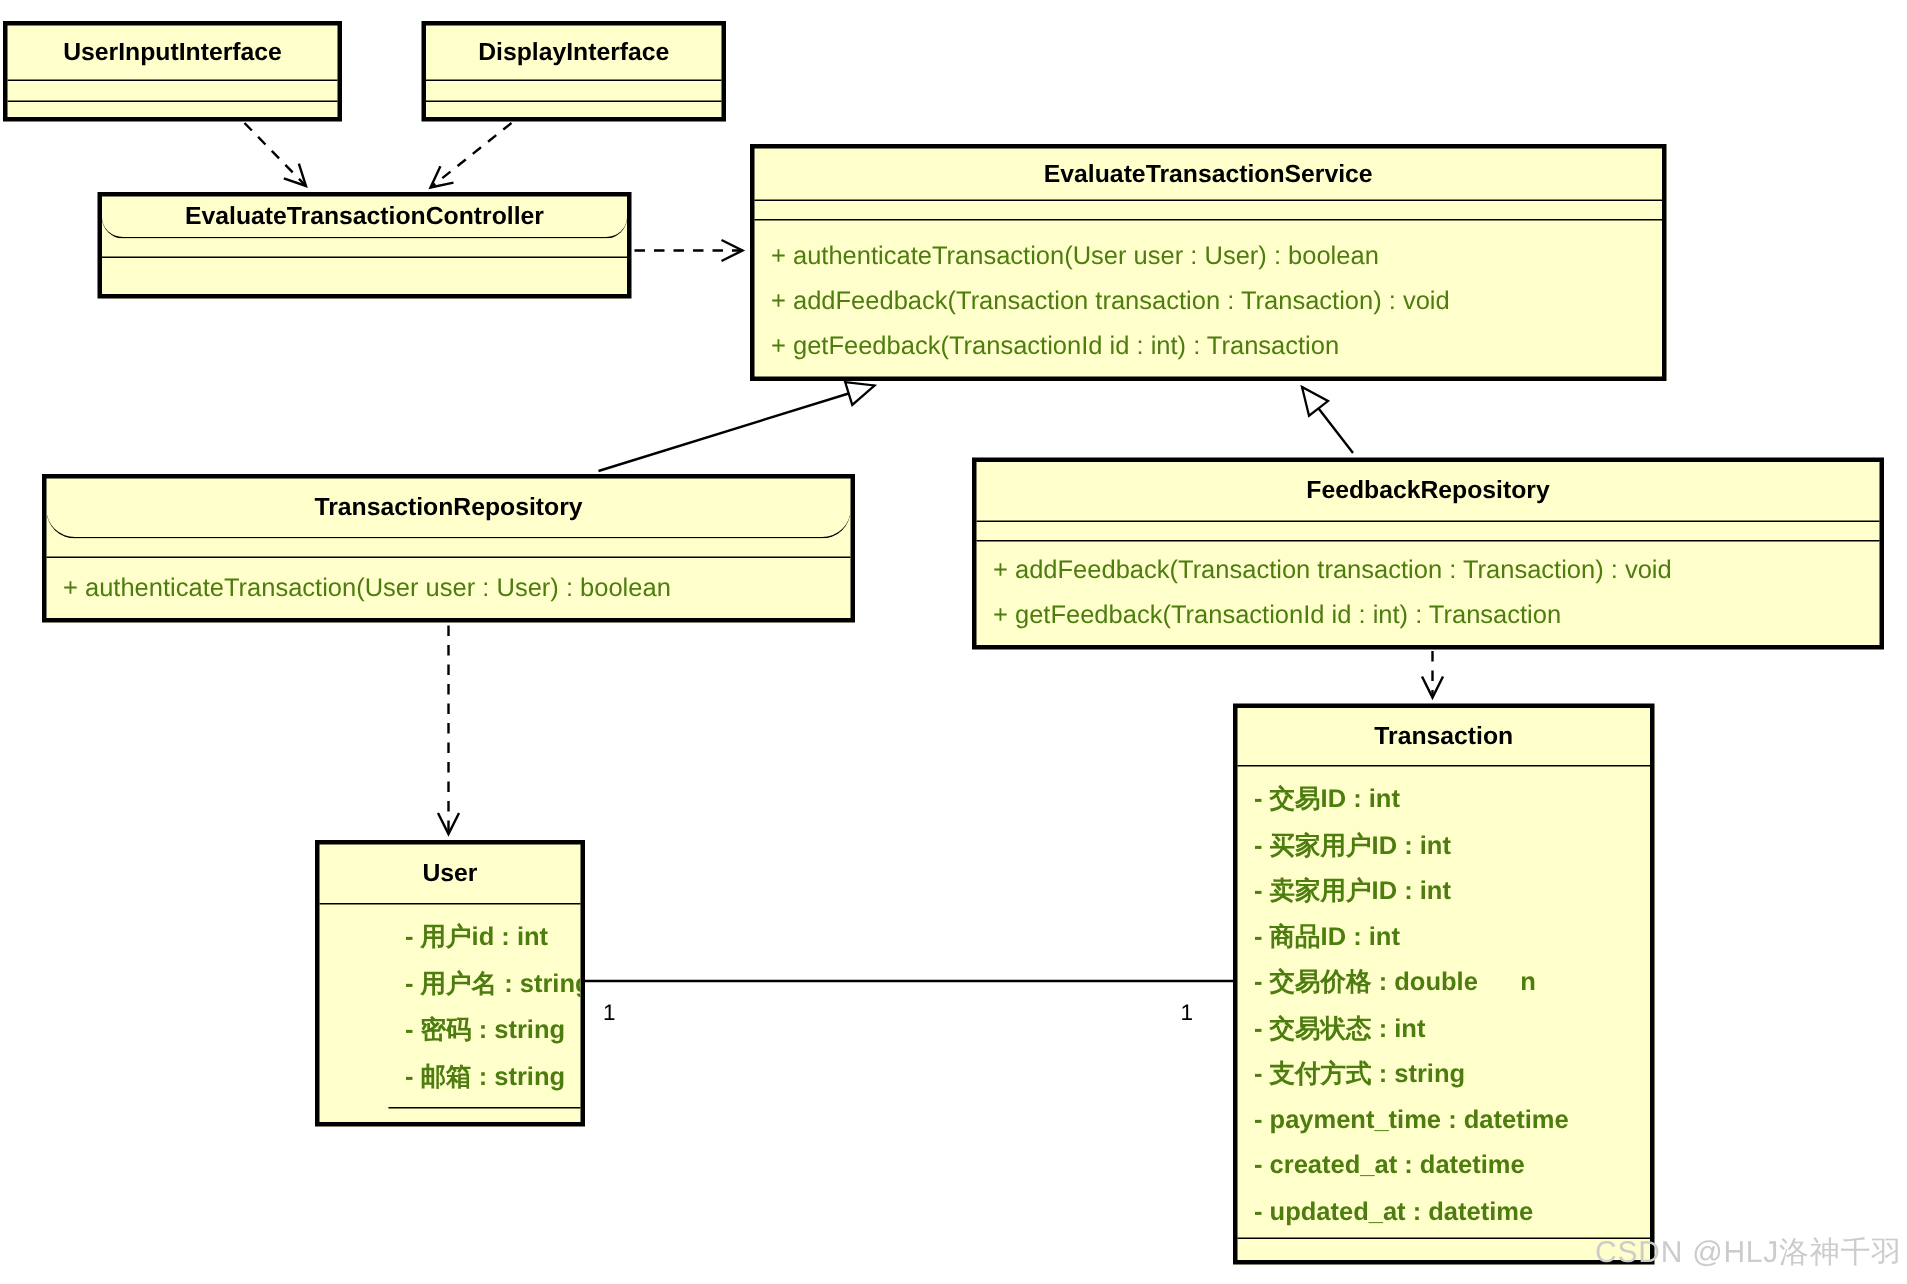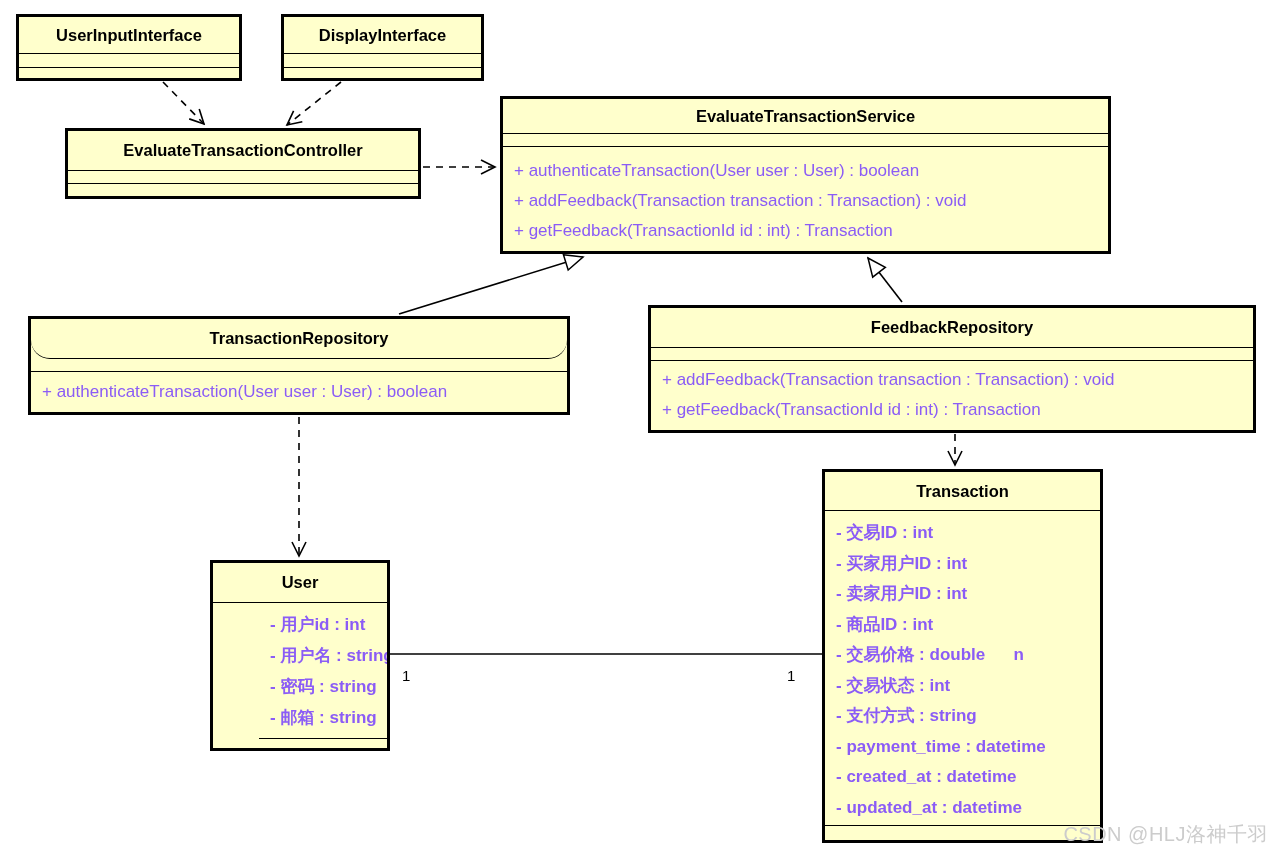--- a/index.html
+++ b/index.html
@@ -26,21 +26,21 @@
     flex:0 0 auto;
   }
   .uml-compartment{
     box-sizing:border-box;
     flex:0 0 auto;
     overflow:hidden;
   }
   .uml-compartment.sep{border-bottom:1px solid #000;font-weight:bold;}
   .uml-compartment.grow{flex:1 1 auto;}
   .member-row{
-    font-size:17px;color:#8b5cf6;
+    font-size:17px;color:#4d7c0f;
     padding-left:11px;
     white-space:pre;
     line-height:30px;
     height:30px;
   }
   .attrs-user .member-row{line-height:31px;height:31px;}
   .attrs-tx .member-row{line-height:30.5px;height:30.5px;}
   .edges{position:absolute;left:0;top:0;pointer-events:none;}
   .mult{
     position:absolute;
@@ -49,28 +49,28 @@
   .watermark{
     position:absolute;
     font-size:20px;
     letter-spacing:0.5px;
     color:#cccccc;
     z-index:5;
     white-space:nowrap;
   }
 
   
-  .box-uii {left:16px; top:14px; width:226px; height:67px;}
+  .box-uii {left:2px; top:14px; width:226px; height:67px;}
   .box-uii  .uml-title{height:37px;}
   .box-uii  .c-mid{height:14px;}
   .box-di  {left:281px;top:14px; width:203px; height:67px;}
   .box-di   .uml-title{height:37px;}
   .box-di   .c-mid{height:14px;}
   .box-ctrl{left:65px; top:128px;width:356px; height:71px;}
-  .box-ctrl .uml-title{height:40px;}
+  .box-ctrl .uml-title{height:28px;border-radius:18px;}
   .box-ctrl .c-mid{height:13px;}
   .box-svc {left:500px;top:96px; width:611px; height:158px;}
   .box-svc  .uml-title{height:35px;}
   .box-svc  .c-mid{height:13px;}
   .box-svc  .c-methods{padding-top:9px;}
   .box-tr  {left:28px; top:316px;width:542px; height:99px;}
   .box-tr   .uml-title{height:40px;border-radius:19px;}
   .box-tr   .c-mid{height:13px;}
   .box-tr   .c-methods{padding-top:5px;}
   .box-fr  {left:648px;top:305px;width:608px; height:128px;}

